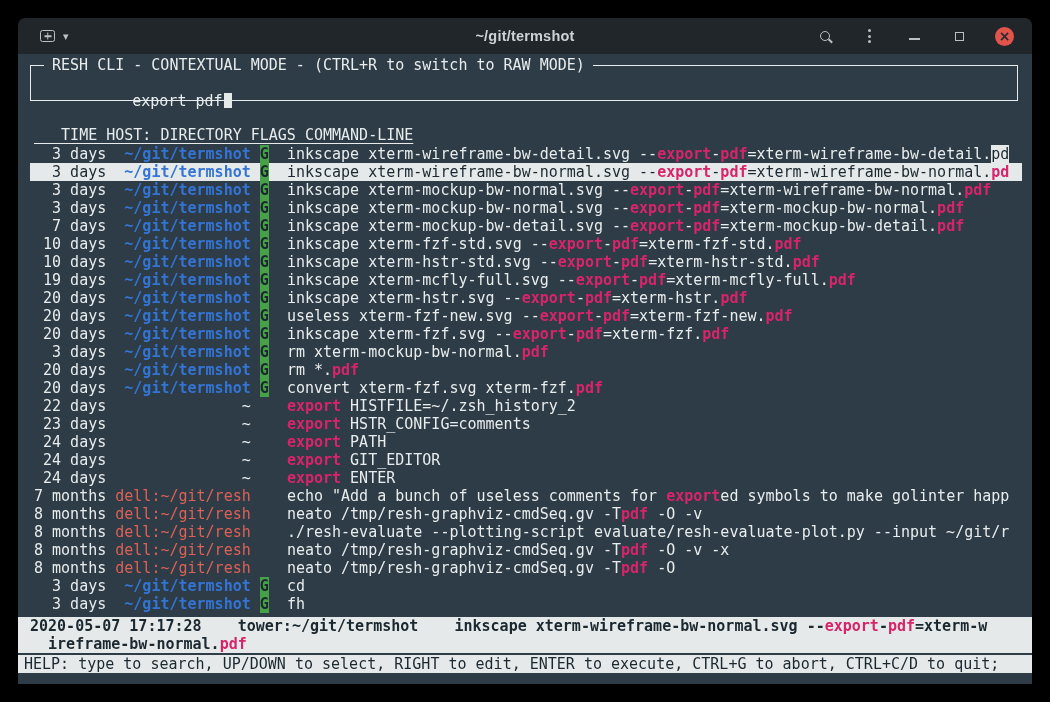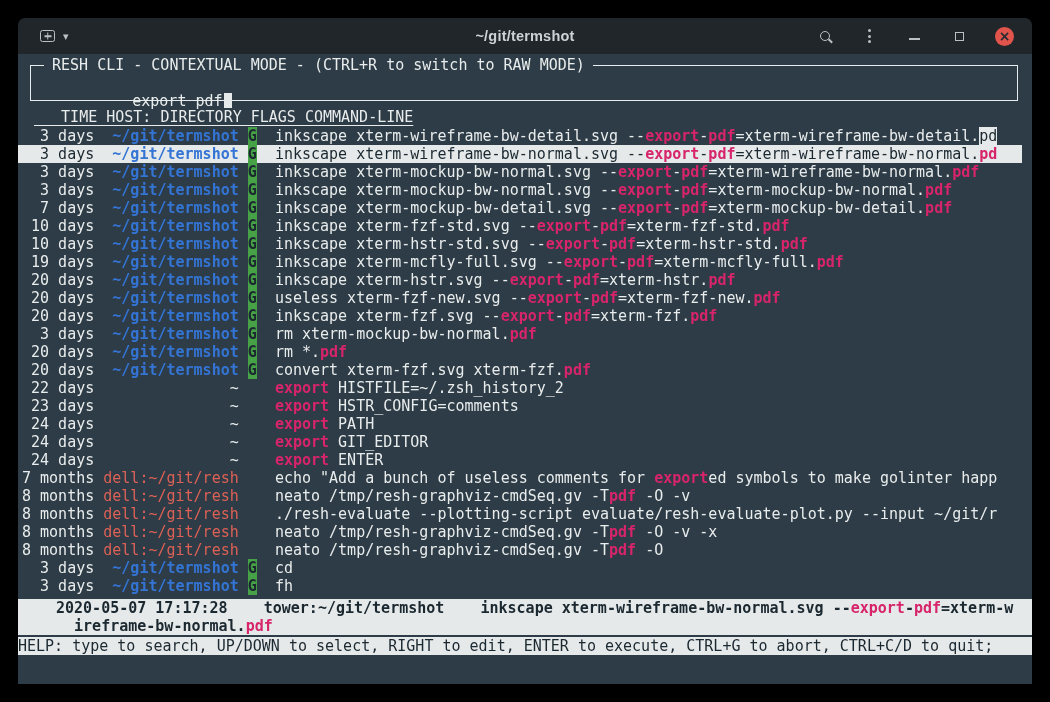--- a/index.html
+++ b/index.html
@@ -37,36 +37,36 @@
   
   .term {
     flex:1; background:var(--background,#2d3c46); color:var(--foreground,#e9ecec);
     font-size:15px; line-height:18px; overflow:hidden; display:flex; flex-direction:column;
   }
   .searchbox { flex:0 0 36px; margin:11px 14px 0 12px; border:1px solid var(--foreground,#e9ecec); position:relative; }
   .boxtitle { position:absolute; top:-10px; left:13px; background:var(--background,#2d3c46); padding:0 8px; white-space:pre; }
   .query { position:absolute; left:29px; top:8px; white-space:pre; }
   .cursor { display:inline-block; width:8.5px; height:15px; background:var(--selection-bg,#e5e9ea); vertical-align:-2px; margin-left:1px; }
 
-  .hdr { flex:0 0 18px; margin:7px 0 0 16px; white-space:pre; }
+  .hdr { flex:0 0 18px; margin:25px 0 0 16px; white-space:pre; }
   .hdr span { text-decoration:underline; text-underline-offset:3px; }
 
-  .rows { flex:0 0 auto; margin:1px 10px 0 0; }
+  .rows { flex:0 0 auto; margin:1px 10px 0 12px; }
   .row { height:18px; white-space:pre; overflow:hidden; padding-left:4px; }
   .row.selected { background:var(--selection-bg,#e5e9ea); color:var(--selection-fg,#1b2830); }
   .hs-blue { color:var(--host-blue,#3474d4); font-weight:bold; }
   .hs-red  { color:var(--host-red,#dd6156); }
   .flag-g  { background:var(--flag-green,#47a247); color:var(--selection-fg,#1b2830); font-weight:bold; }
   .s-m   { color:var(--match-pink,#d7246a); font-weight:bold; }
   .s-inv { background:var(--selection-bg,#e5e9ea); color:var(--selection-fg,#1b2830); }
 
-  .detail { flex:0 0 36px; margin-top:4px; background:var(--selection-bg,#e5e9ea); color:var(--selection-fg,#1b2830); font-weight:bold; padding-left:38px; }
+  .detail { flex:0 0 36px; margin-top:4px; background:var(--selection-bg,#e5e9ea); color:var(--selection-fg,#1b2830); font-weight:bold; padding-left:12px; }
   .detail-line { height:18px; white-space:pre; overflow:hidden; }
 
-  .help { flex:0 0 18px; margin-top:2px; background:var(--selection-bg,#e5e9ea); color:var(--selection-fg,#1b2830); white-space:pre; overflow:hidden; }
+  .help { flex:0 0 18px; margin-top:2px; background:var(--selection-bg,#e5e9ea); color:var(--selection-fg,#1b2830); white-space:pre; padding-left:6px; overflow:hidden; }
 </style>
 </head>
 <body>
 
 <div class="window">
 
   <div class="titlebar">
     <div class="tb-left">
       <span class="tb-btn">
         <span class="newtab-icon"></span>

